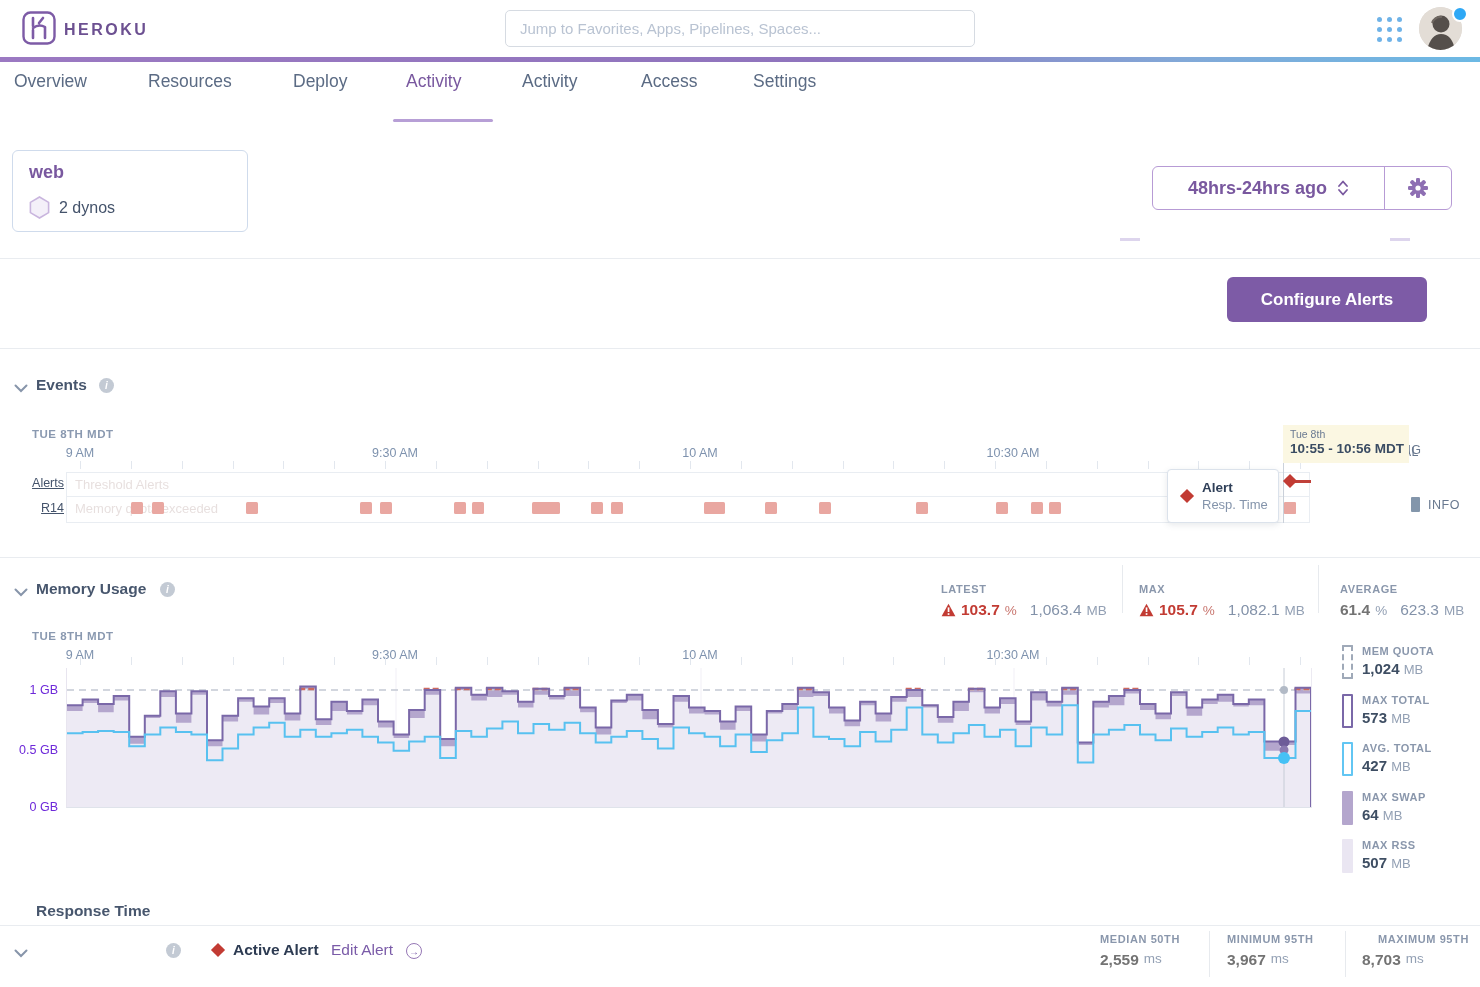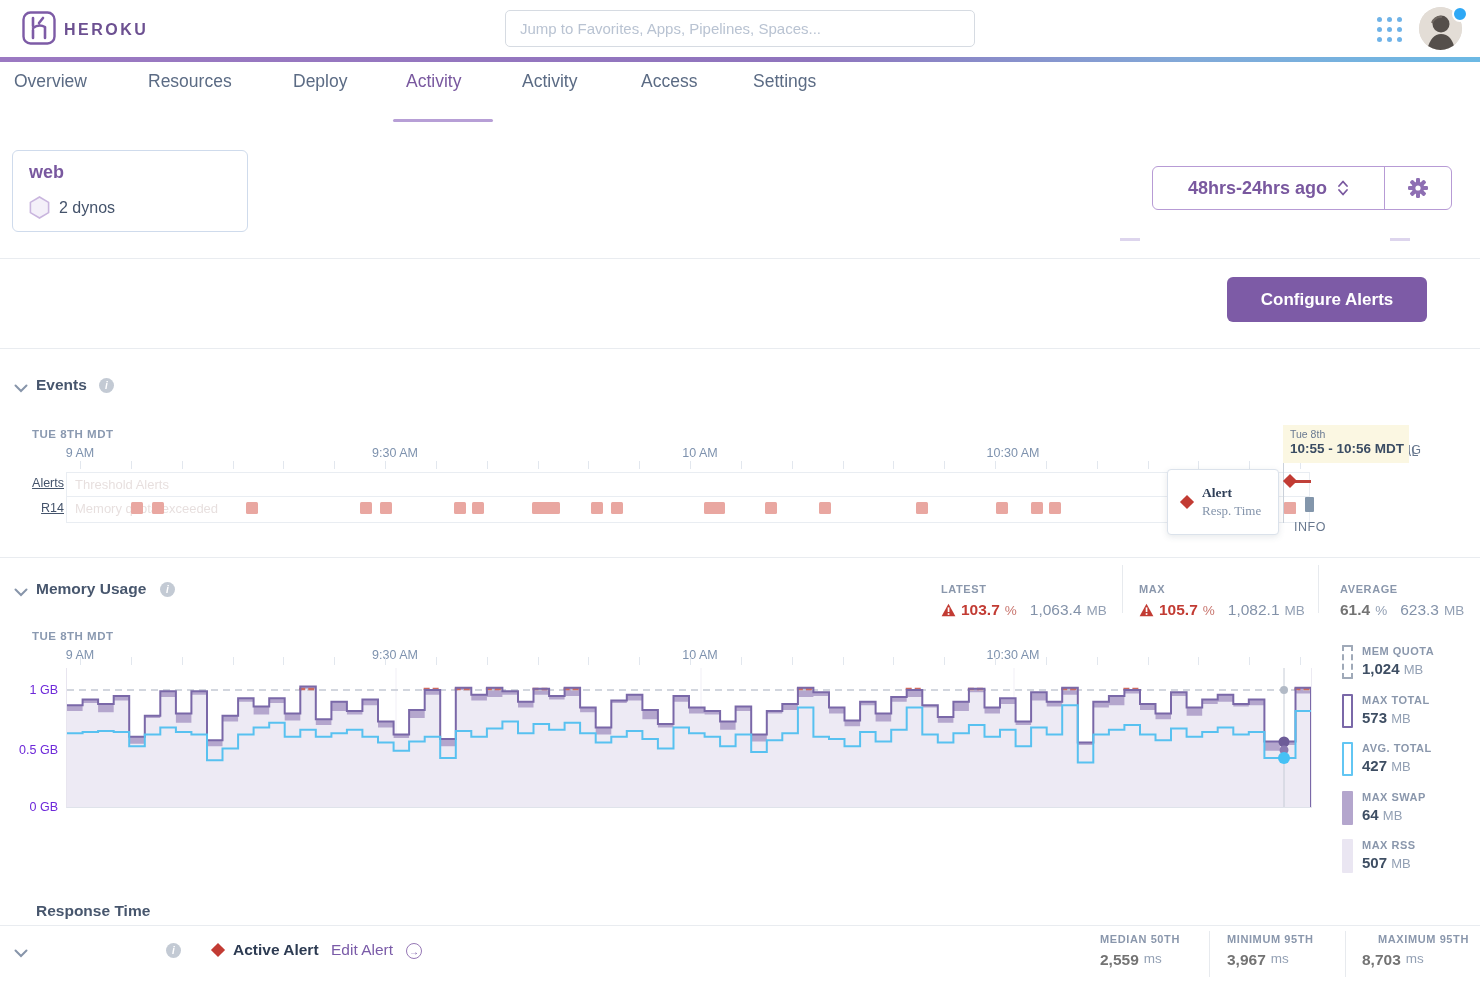--- a/index.html
+++ b/index.html
@@ -56,23 +56,23 @@
   .evmk{position:absolute;width:12px;height:12px;background:#e9a7a1;border-radius:1.5px;}
   .hoverline{position:absolute;width:1px;background:#ccd2db;}
   .diamond{position:absolute;background:#c23b33;transform:rotate(45deg);}
   .legend-row{position:absolute;display:flex;align-items:center;gap:8px;}
   .legend-sw{width:9px;height:15px;border-radius:1px;}
   .legend-txt{font-size:12.5px;letter-spacing:.5px;color:#68788f;}
   .tooltip{position:absolute;left:1283px;top:425px;width:126px;height:38px;background:#fbf7e2;z-index:5;
            box-sizing:border-box;padding:3px 0 0 7px;}
   .tooltip .tt-date{font-size:10.5px;color:#6a7a92;}
   .tooltip .tt-range{font-size:13.5px;font-weight:700;color:#3a4c63;margin-top:1px;}
-  .popup{position:absolute;left:1167px;top:469px;width:112px;height:66px;background:#fff;border:1px solid #dbe2eb;
+  .popup{position:absolute;left:1167px;top:469px;width:112px;height:54px;background:#fff;border:1px solid #dbe2eb;
          border-radius:4px;box-shadow:0 2px 6px rgba(60,70,90,.12);z-index:6;display:flex;align-items:center;
-         gap:10px;box-sizing:border-box;padding-left:14px;font-family:Liberation Serif, serif;}
+         gap:10px;box-sizing:border-box;padding-left:14px;}
   .popup .pp-title{font-size:13.5px;font-weight:700;color:#2f3f58;}
   .popup .pp-sub{font-size:13px;color:#8494ab;margin-top:2px;}
   
   .stat{position:absolute;top:567px;margin-top:16px;}
   .stat .s-label{font-size:11px;letter-spacing:.6px;color:#8a97ac;font-weight:600;}
   .stat .s-line{display:flex;align-items:center;gap:5px;margin-top:6px;font-size:15.5px;}
   .s-num{font-weight:700;color:#737373;}
   .s-num.red{color:#c23b33;}
   .s-unit{color:#93a0b4;font-size:13.5px;}
   .s-val{color:#8392a9;}
@@ -262,21 +262,21 @@
   <div class="evmk" style="left:1284px;top:502px;"></div>
 
   <div class="legend-row" style="left:1341px;top:444px;z-index:1;">
     <span class="legend-sw" style="background:#c2453c;"></span>
     <span class="legend-txt">CRITICAL</span>
   </div>
   <div class="legend-row" style="left:1341px;top:442px;">
     <span class="legend-sw" style="background:#e89b3c;"></span>
     <span class="legend-txt">WARNING</span>
   </div>
-  <div class="legend-row" style="left:1294px;top:497px;flex-direction:column;">
+  <div class="legend-row" style="left:1411px;top:497px;">
     <span class="legend-sw" style="background:#8396ab;"></span>
     <span class="legend-txt">INFO</span>
   </div>
 
   <div class="tooltip">
     <div class="tt-date">Tue 8th</div>
     <div class="tt-range">10:55 - 10:56 MDT</div>
   </div>
 
   <div class="popup">

